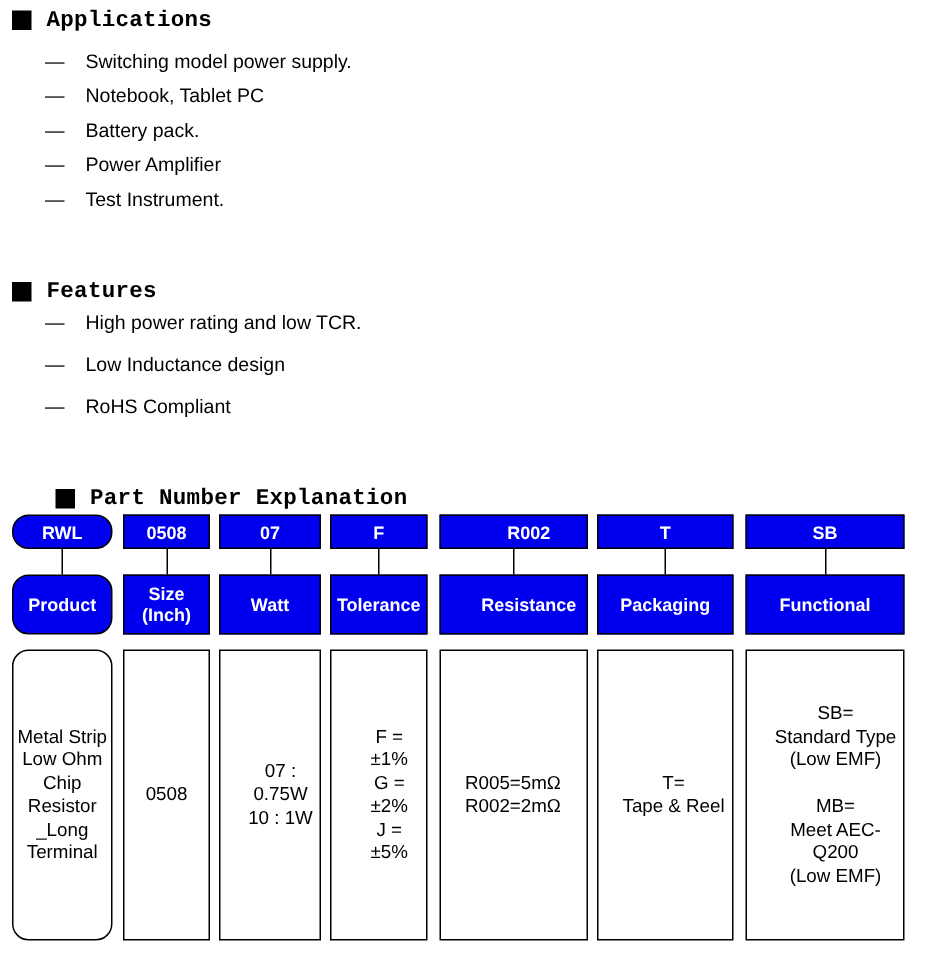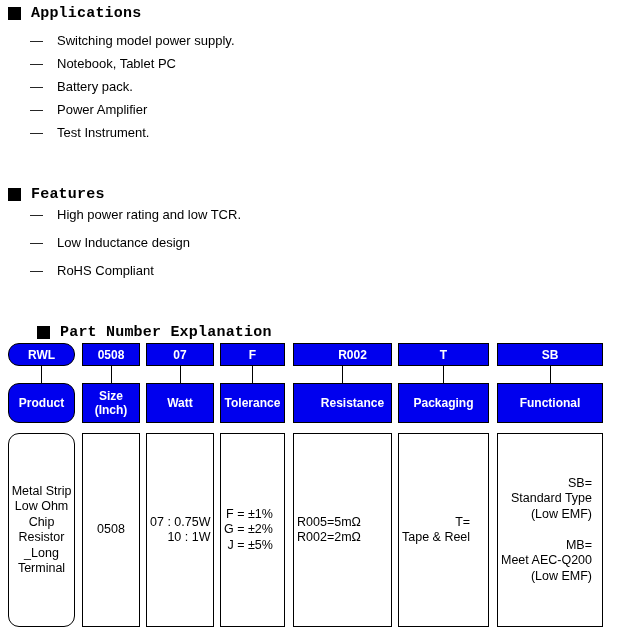--- a/index.html
+++ b/index.html
@@ -43,21 +43,21 @@
     position:absolute;top:366px;height:17px;width:1px;background:#000;
   }
   .cell{
     position:absolute;top:433px;height:194px;box-sizing:border-box;
     background:#fff;border:1px solid #000;
     font-size:12.5px;line-height:15.5px;
     display:flex;flex-direction:column;justify-content:center;
     white-space:pre-line;
   }
   .cell.center{align-items:center;text-align:center;}
-  .cell.left{align-items:flex-start;padding-left:3px;padding-right:2px;text-align:right;}
+  .cell.left{align-items:flex-start;padding-left:16px;padding-right:2px;text-align:center;}
 
   
   .c1{left:8px;width:67px;border-radius:11px;}
   .c2{left:82px;width:58px;}
   .c3{left:146px;width:68px;}
   .c4{left:220px;width:65px;}
   .c5{left:293px;width:99px;padding-left:20px;}
   .c6{left:398px;width:91px;}
   .c7{left:497px;width:106px;}
   .k1{left:41px;} .k2{left:111px;} .k3{left:180px;} .k4{left:252px;}

